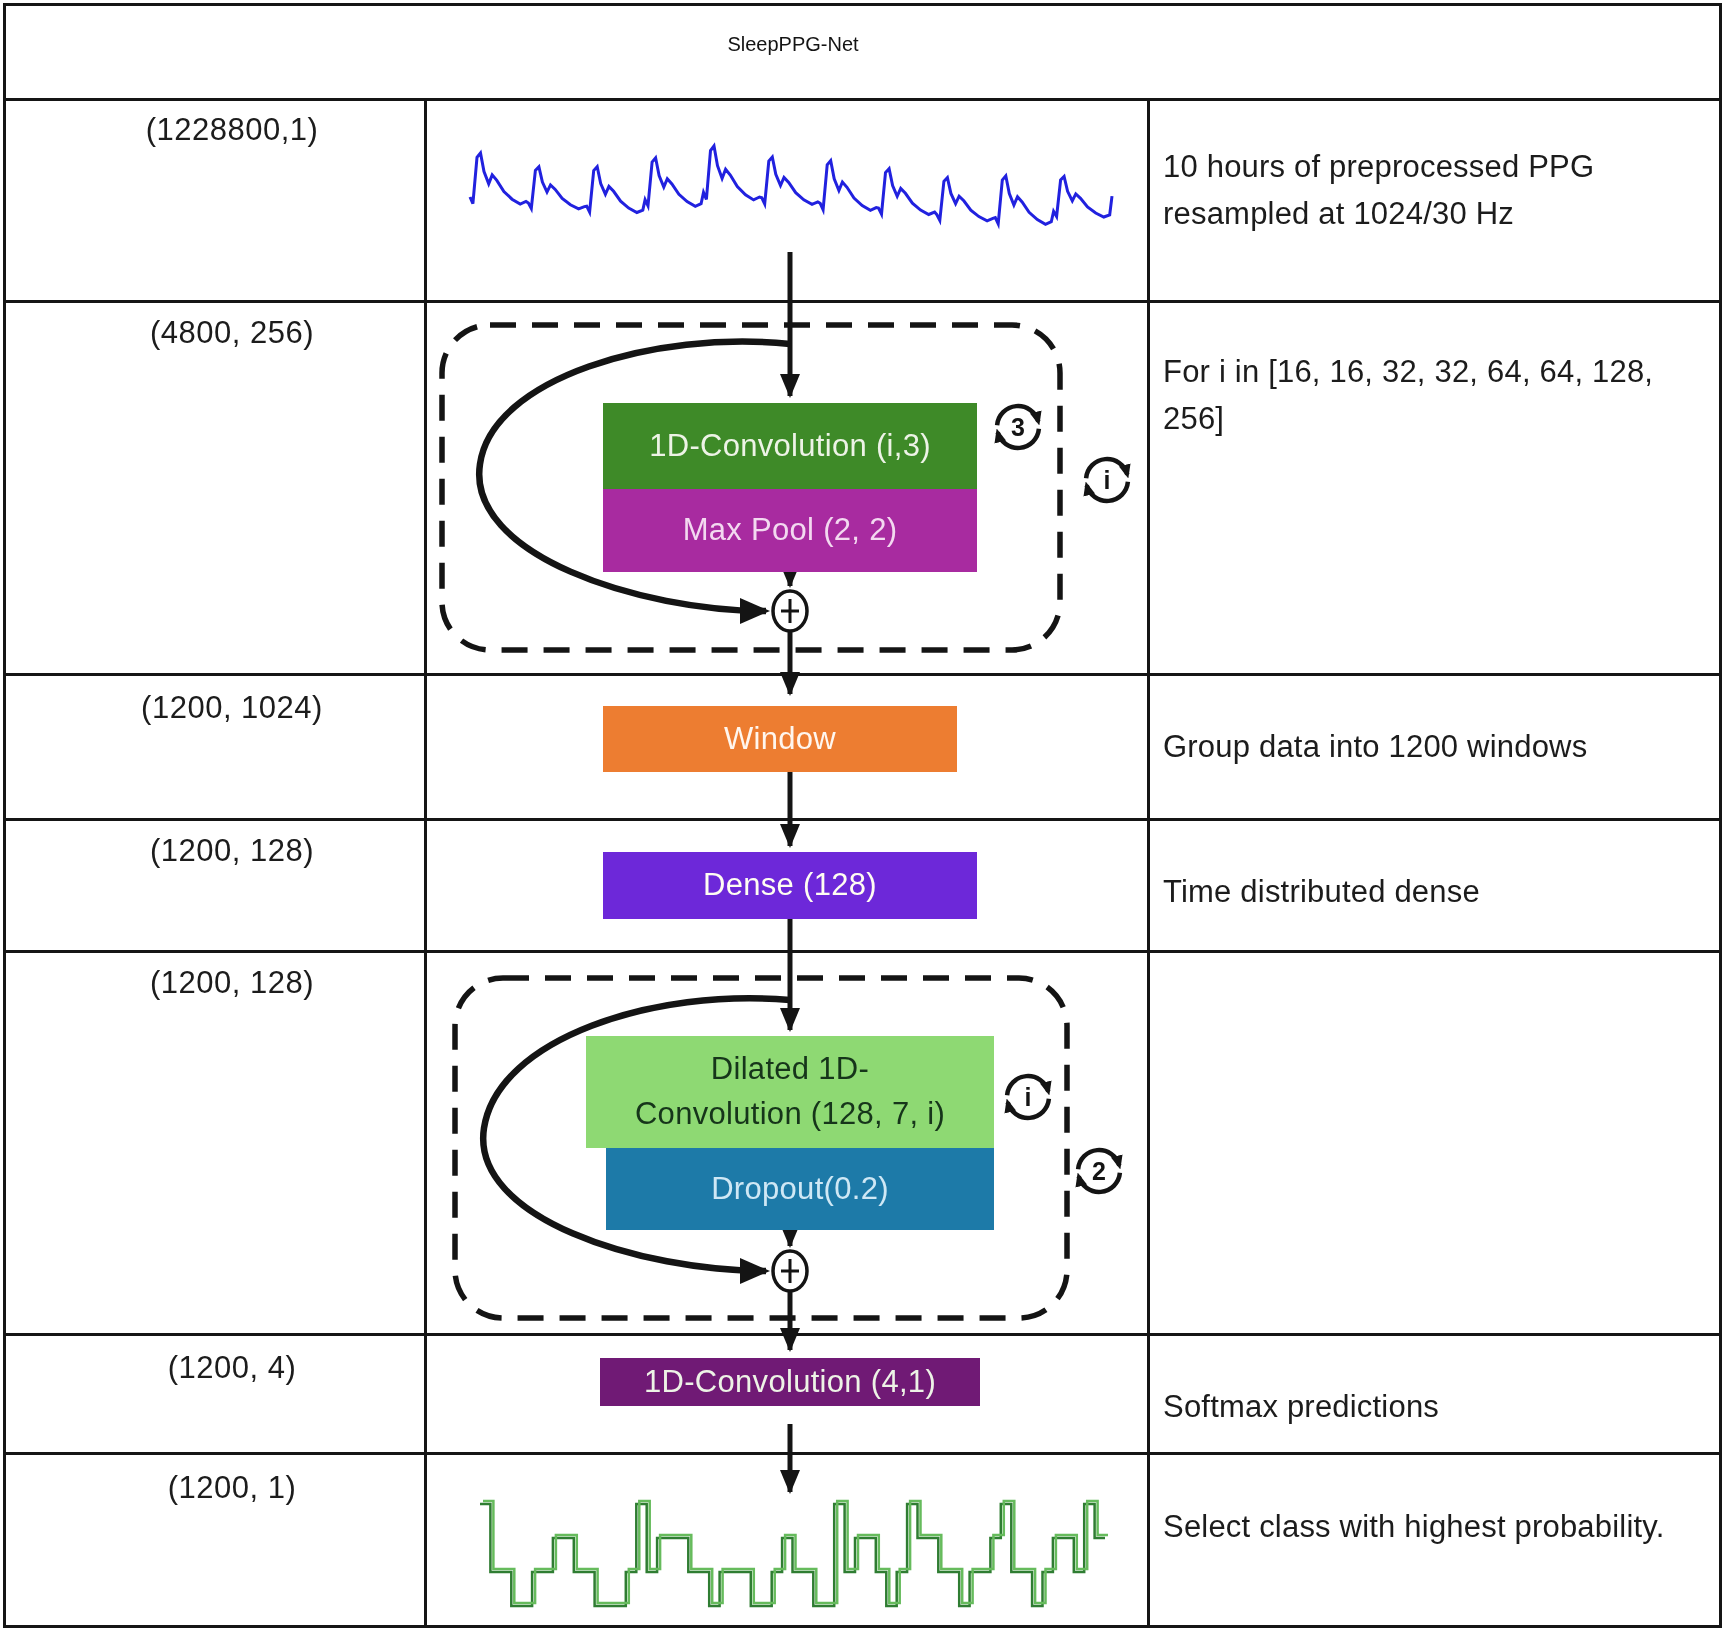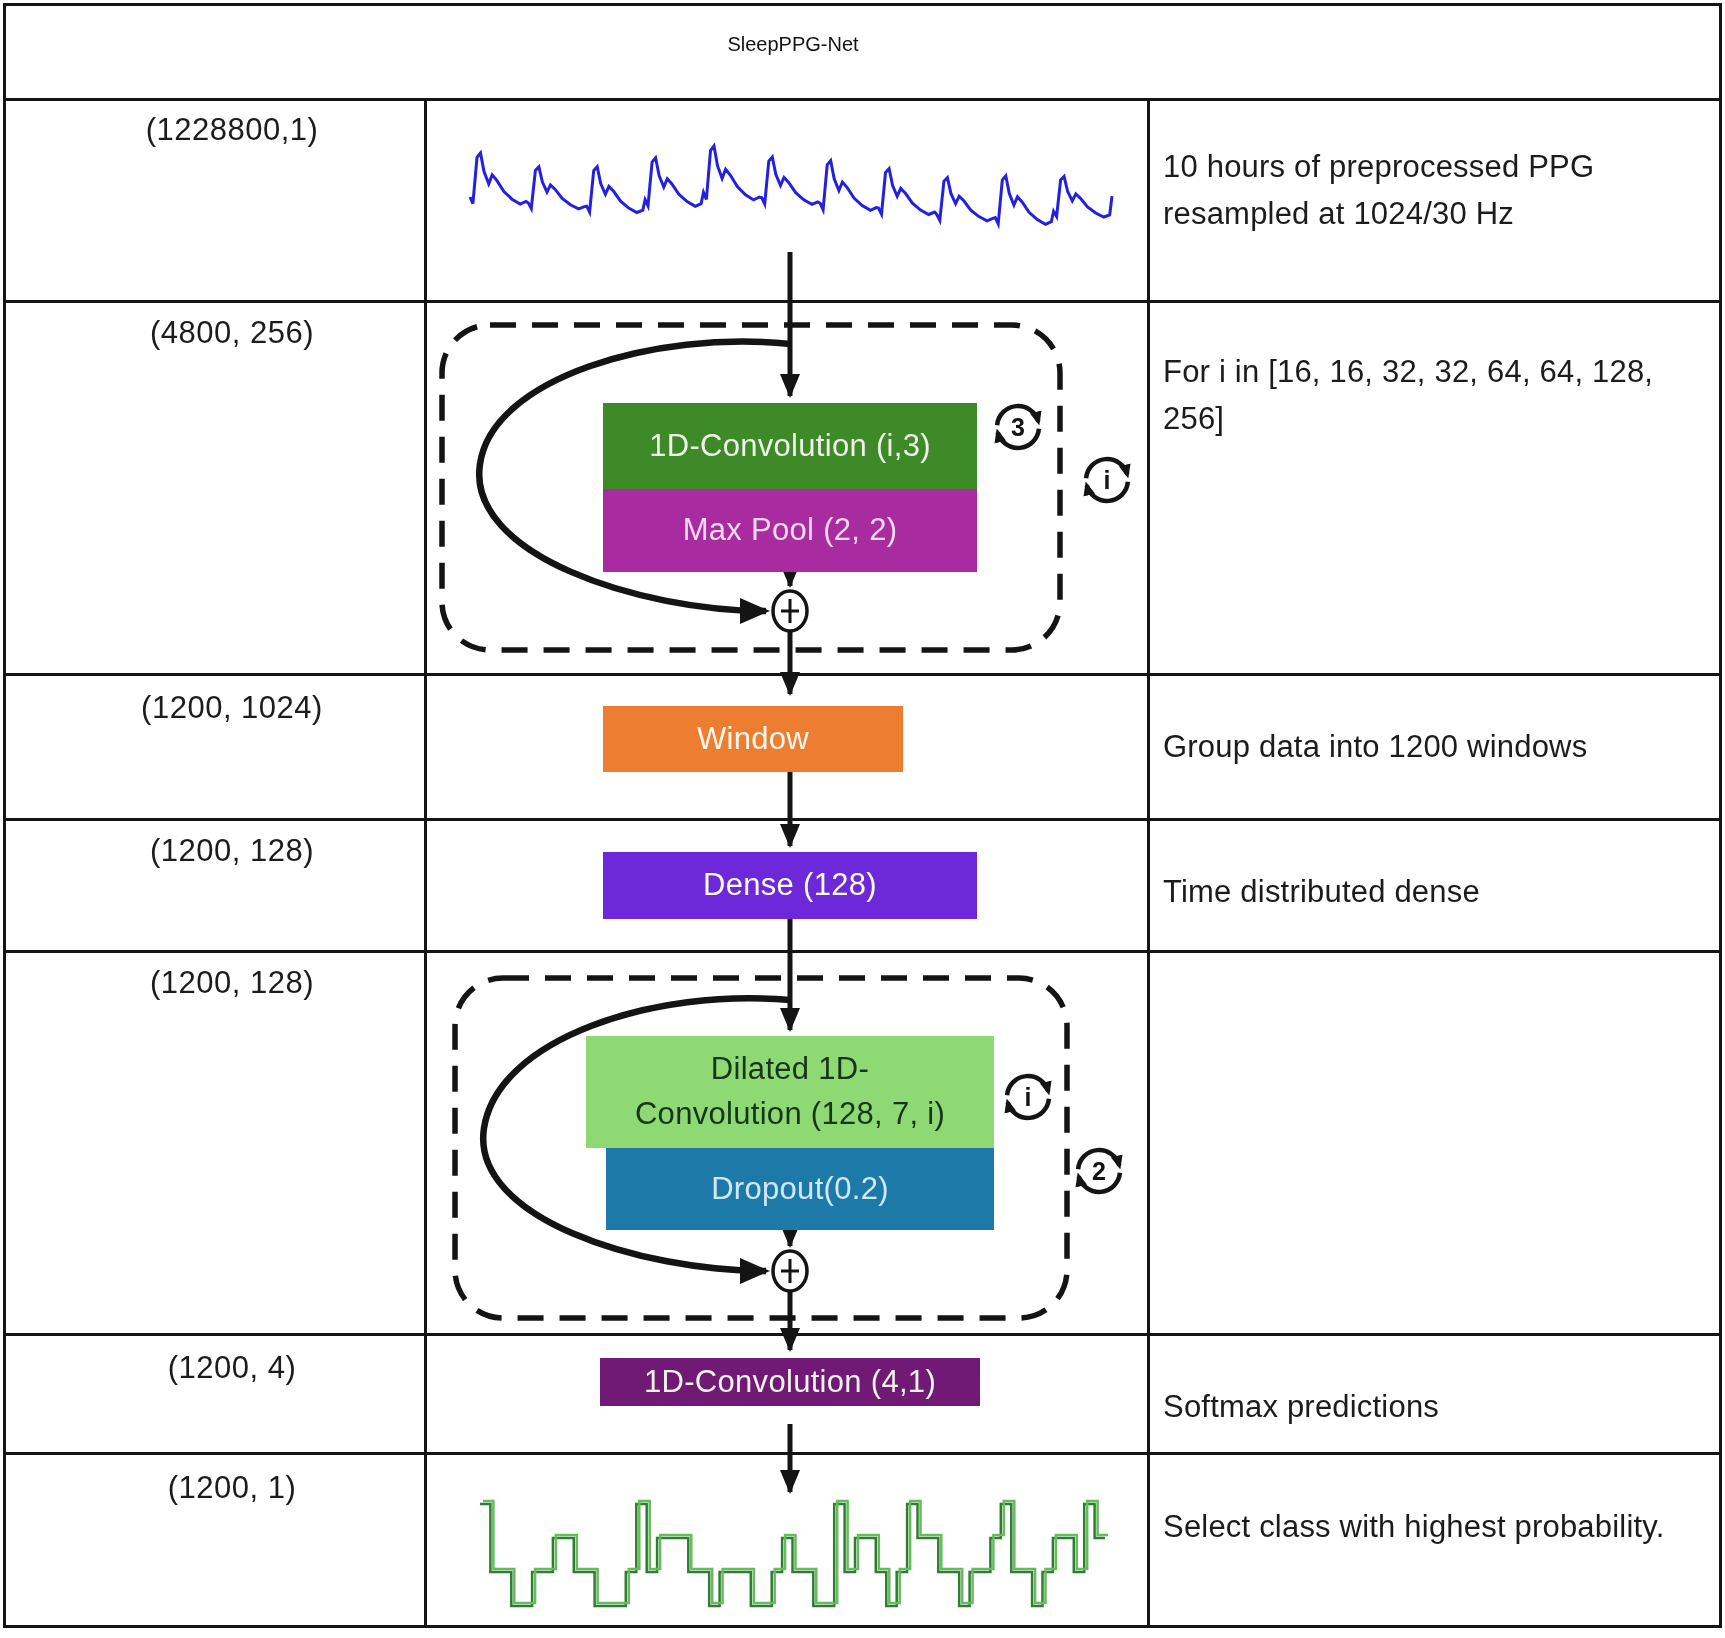--- a/index.html
+++ b/index.html
@@ -112,19 +112,19 @@
     </g>
 
     <g>
         <polyline points="480.0,1504.0 490.4,1504.0 490.4,1572.0 500.8,1572.0 500.8,1572.0 511.3,1572.0 511.3,1606.0 521.7,1606.0 521.7,1606.0 532.1,1606.0 532.1,1572.0 542.5,1572.0 542.5,1572.0 552.9,1572.0 552.9,1538.0 563.3,1538.0 563.3,1538.0 573.8,1538.0 573.8,1572.0 584.2,1572.0 584.2,1572.0 594.6,1572.0 594.6,1606.0 605.0,1606.0 605.0,1606.0 615.4,1606.0 615.4,1606.0 625.8,1606.0 625.8,1572.0 636.3,1572.0 636.3,1504.0 646.7,1504.0 646.7,1572.0 657.1,1572.0 657.1,1538.0 667.5,1538.0 667.5,1538.0 677.9,1538.0 677.9,1538.0 688.3,1538.0 688.3,1572.0 698.8,1572.0 698.8,1572.0 709.2,1572.0 709.2,1606.0 719.6,1606.0 719.6,1572.0 730.0,1572.0 730.0,1572.0 740.4,1572.0 740.4,1572.0 750.8,1572.0 750.8,1606.0 761.3,1606.0 761.3,1606.0 771.7,1606.0 771.7,1572.0 782.1,1572.0 782.1,1538.0 792.5,1538.0 792.5,1572.0 802.9,1572.0 802.9,1572.0 813.3,1572.0 813.3,1606.0 823.8,1606.0 823.8,1606.0 834.2,1606.0 834.2,1504.0 844.6,1504.0 844.6,1572.0 855.0,1572.0 855.0,1538.0 865.4,1538.0 865.4,1538.0 875.8,1538.0 875.8,1572.0 886.3,1572.0 886.3,1606.0 896.7,1606.0 896.7,1572.0 907.1,1572.0 907.1,1504.0 917.5,1504.0 917.5,1538.0 927.9,1538.0 927.9,1538.0 938.3,1538.0 938.3,1572.0 948.8,1572.0 948.8,1572.0 959.2,1572.0 959.2,1606.0 969.6,1606.0 969.6,1572.0 980.0,1572.0 980.0,1572.0 990.4,1572.0 990.4,1538.0 1000.8,1538.0 1000.8,1504.0 1011.3,1504.0 1011.3,1572.0 1021.7,1572.0 1021.7,1572.0 1032.1,1572.0 1032.1,1606.0 1042.5,1606.0 1042.5,1572.0 1052.9,1572.0 1052.9,1538.0 1063.3,1538.0 1063.3,1538.0 1073.8,1538.0 1073.8,1572.0 1084.2,1572.0 1084.2,1504.0 1094.6,1504.0 1094.6,1538.0 1105.0,1538.0" fill="none" stroke="#2F7D32" stroke-width="2.5"></polyline>
         <polyline points="480.0,1504.0 490.4,1504.0 490.4,1572.0 500.8,1572.0 500.8,1572.0 511.3,1572.0 511.3,1606.0 521.7,1606.0 521.7,1606.0 532.1,1606.0 532.1,1572.0 542.5,1572.0 542.5,1572.0 552.9,1572.0 552.9,1538.0 563.3,1538.0 563.3,1538.0 573.8,1538.0 573.8,1572.0 584.2,1572.0 584.2,1572.0 594.6,1572.0 594.6,1606.0 605.0,1606.0 605.0,1606.0 615.4,1606.0 615.4,1606.0 625.8,1606.0 625.8,1572.0 636.3,1572.0 636.3,1504.0 646.7,1504.0 646.7,1572.0 657.1,1572.0 657.1,1538.0 667.5,1538.0 667.5,1538.0 677.9,1538.0 677.9,1538.0 688.3,1538.0 688.3,1572.0 698.8,1572.0 698.8,1572.0 709.2,1572.0 709.2,1606.0 719.6,1606.0 719.6,1572.0 730.0,1572.0 730.0,1572.0 740.4,1572.0 740.4,1572.0 750.8,1572.0 750.8,1606.0 761.3,1606.0 761.3,1606.0 771.7,1606.0 771.7,1572.0 782.1,1572.0 782.1,1538.0 792.5,1538.0 792.5,1572.0 802.9,1572.0 802.9,1572.0 813.3,1572.0 813.3,1606.0 823.8,1606.0 823.8,1606.0 834.2,1606.0 834.2,1504.0 844.6,1504.0 844.6,1572.0 855.0,1572.0 855.0,1538.0 865.4,1538.0 865.4,1538.0 875.8,1538.0 875.8,1572.0 886.3,1572.0 886.3,1606.0 896.7,1606.0 896.7,1572.0 907.1,1572.0 907.1,1504.0 917.5,1504.0 917.5,1538.0 927.9,1538.0 927.9,1538.0 938.3,1538.0 938.3,1572.0 948.8,1572.0 948.8,1572.0 959.2,1572.0 959.2,1606.0 969.6,1606.0 969.6,1572.0 980.0,1572.0 980.0,1572.0 990.4,1572.0 990.4,1538.0 1000.8,1538.0 1000.8,1504.0 1011.3,1504.0 1011.3,1572.0 1021.7,1572.0 1021.7,1572.0 1032.1,1572.0 1032.1,1606.0 1042.5,1606.0 1042.5,1572.0 1052.9,1572.0 1052.9,1538.0 1063.3,1538.0 1063.3,1538.0 1073.8,1538.0 1073.8,1572.0 1084.2,1572.0 1084.2,1504.0 1094.6,1504.0 1094.6,1538.0 1105.0,1538.0" fill="none" stroke="#66BB5C" stroke-width="2.5" transform="translate(3,-3)"></polyline>
       </g>
   </svg>
 
   <div class="block" style="left: 603px; top: 403px; width: 374px; height: 86px; background: rgb(62, 138, 40); color: rgb(237, 243, 230);">1D-Convolution (i,3)</div>
   <div class="block" style="left: 603px; top: 489px; width: 374px; height: 83px; background: rgb(168, 43, 160); color: rgb(243, 217, 240);">Max Pool (2, 2)</div>
-  <div class="block" style="left: 603px; top: 706px; width: 300px; height: 66px; background: rgb(237, 125, 49); color: rgb(255, 246, 238);">Window</div>
+  <div class="block" style="left: 603px; top: 706px; width: 354px; height: 66px; background: rgb(237, 125, 49); color: rgb(255, 246, 238);">Window</div>
   <div class="block" style="left: 603px; top: 852px; width: 374px; height: 67px; background: #6d28d9; color: rgb(255, 253, 242);">Dense (128)</div>
   <div class="block" style="left: 586px; top: 1036px; width: 408px; height: 112px; background: rgb(142, 217, 115); color: rgb(22, 53, 26);">Dilated 1D-
 Convolution (128, 7, i)</div>
   <div class="block" style="left: 606px; top: 1148px; width: 388px; height: 82px; background: rgb(29, 122, 168); color: rgb(207, 232, 245);">Dropout(0.2)</div>
   <div class="block" style="left: 600px; top: 1358px; width: 380px; height: 48px; background: #701a75; color: rgb(237, 243, 230);">1D-Convolution (4,1)</div>
 </div>
 
 </body></html>

